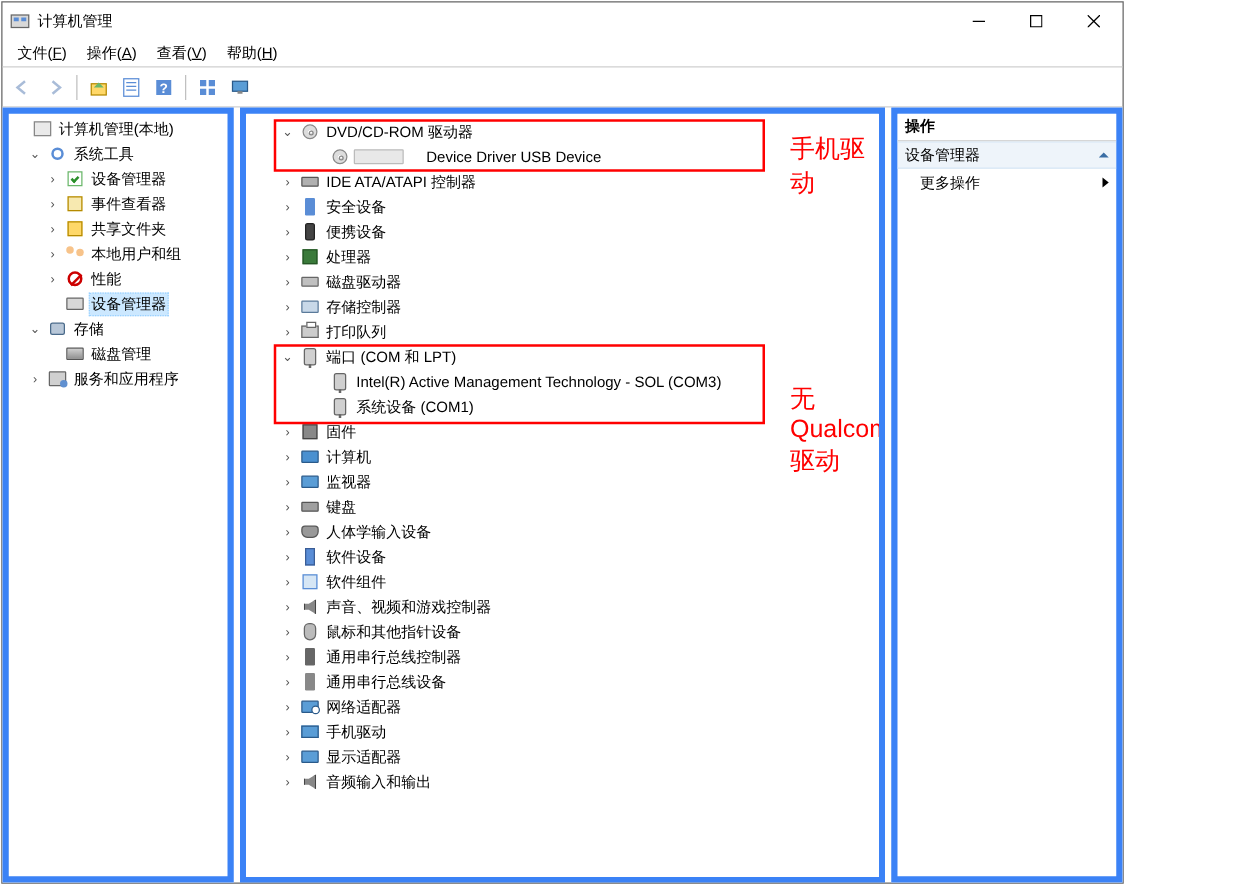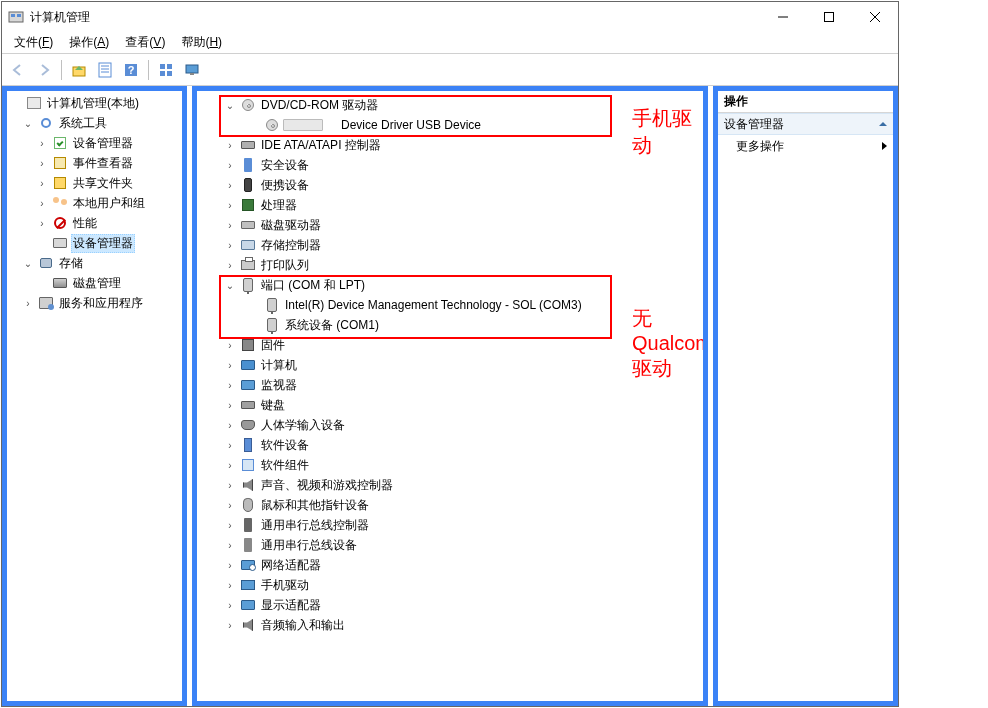--- a/index.html
+++ b/index.html
@@ -336,21 +336,21 @@
           <span class="nicon">
               <span class="ico-port"></span>
             </span>
           <span class="lbl">端口 (COM 和 LPT)</span>
         </div>
         <div class="node c2">
           <span class="toggle empty"></span>
           <span class="nicon">
               <span class="ico-port"></span>
             </span>
-          <span class="lbl">Intel(R) Device Management Technology - SOL (COM3)</span>
+          <span class="lbl">Intel(R) Active Management Technology - SOL (COM3)</span>
         </div>
         <div class="node c2">
           <span class="toggle empty"></span>
           <span class="nicon">
               <span class="ico-port"></span>
             </span>
           <span class="lbl">系统设备 (COM1)</span>
         </div>
         <div class="node c1">
           <span class="toggle">›</span>

